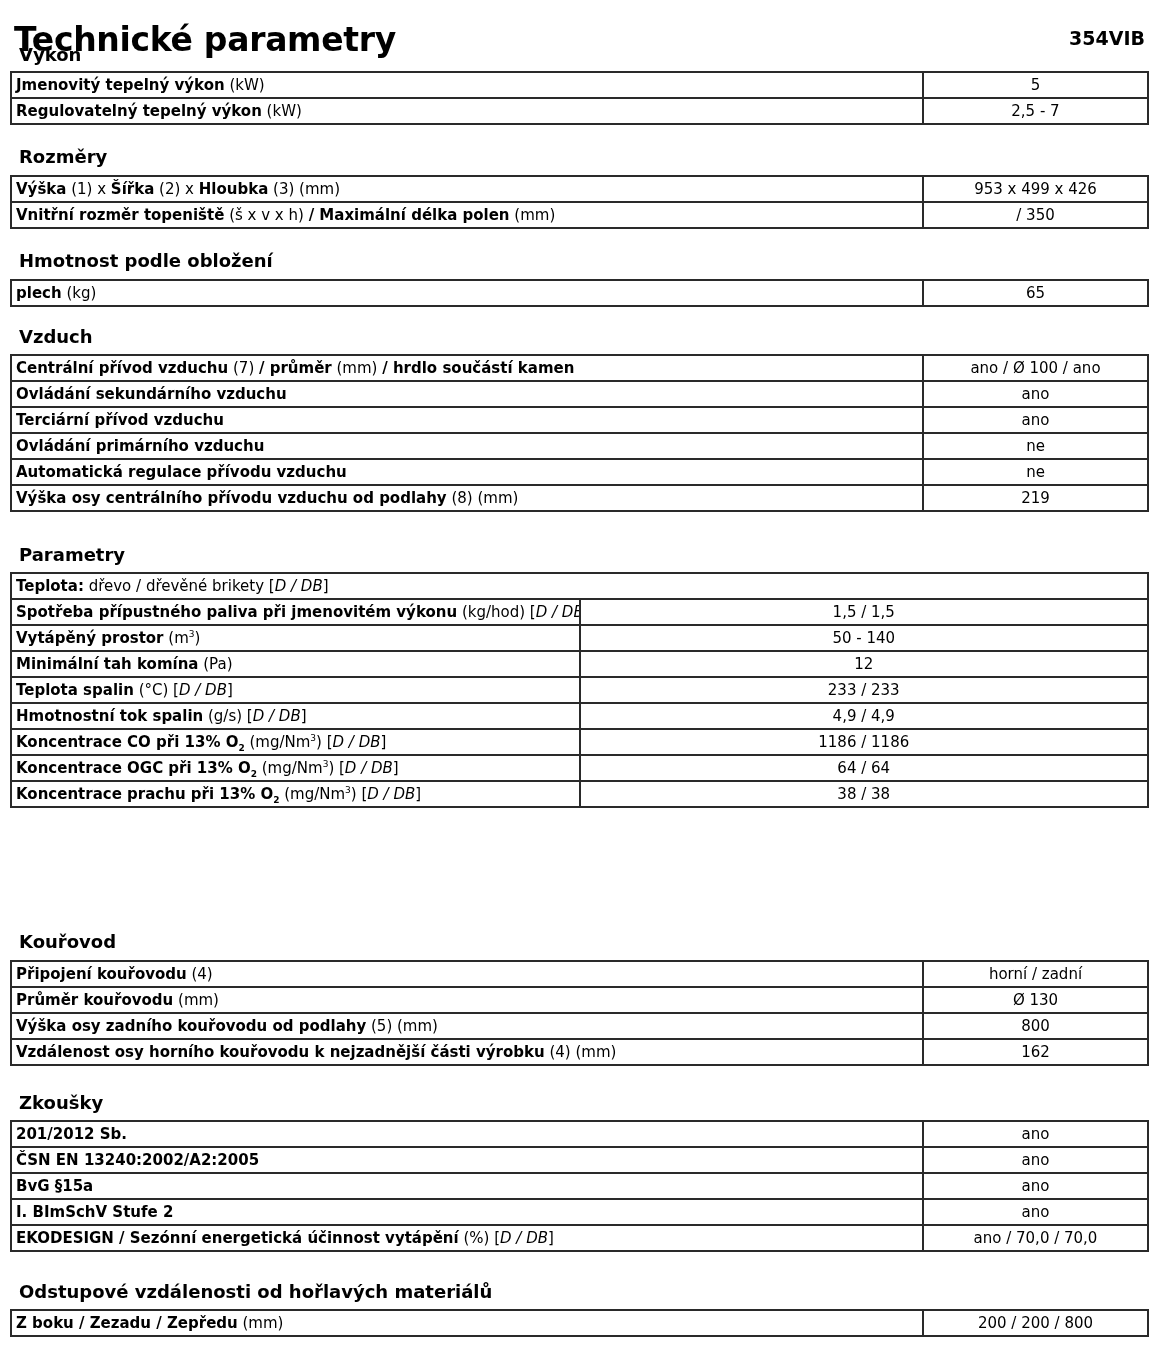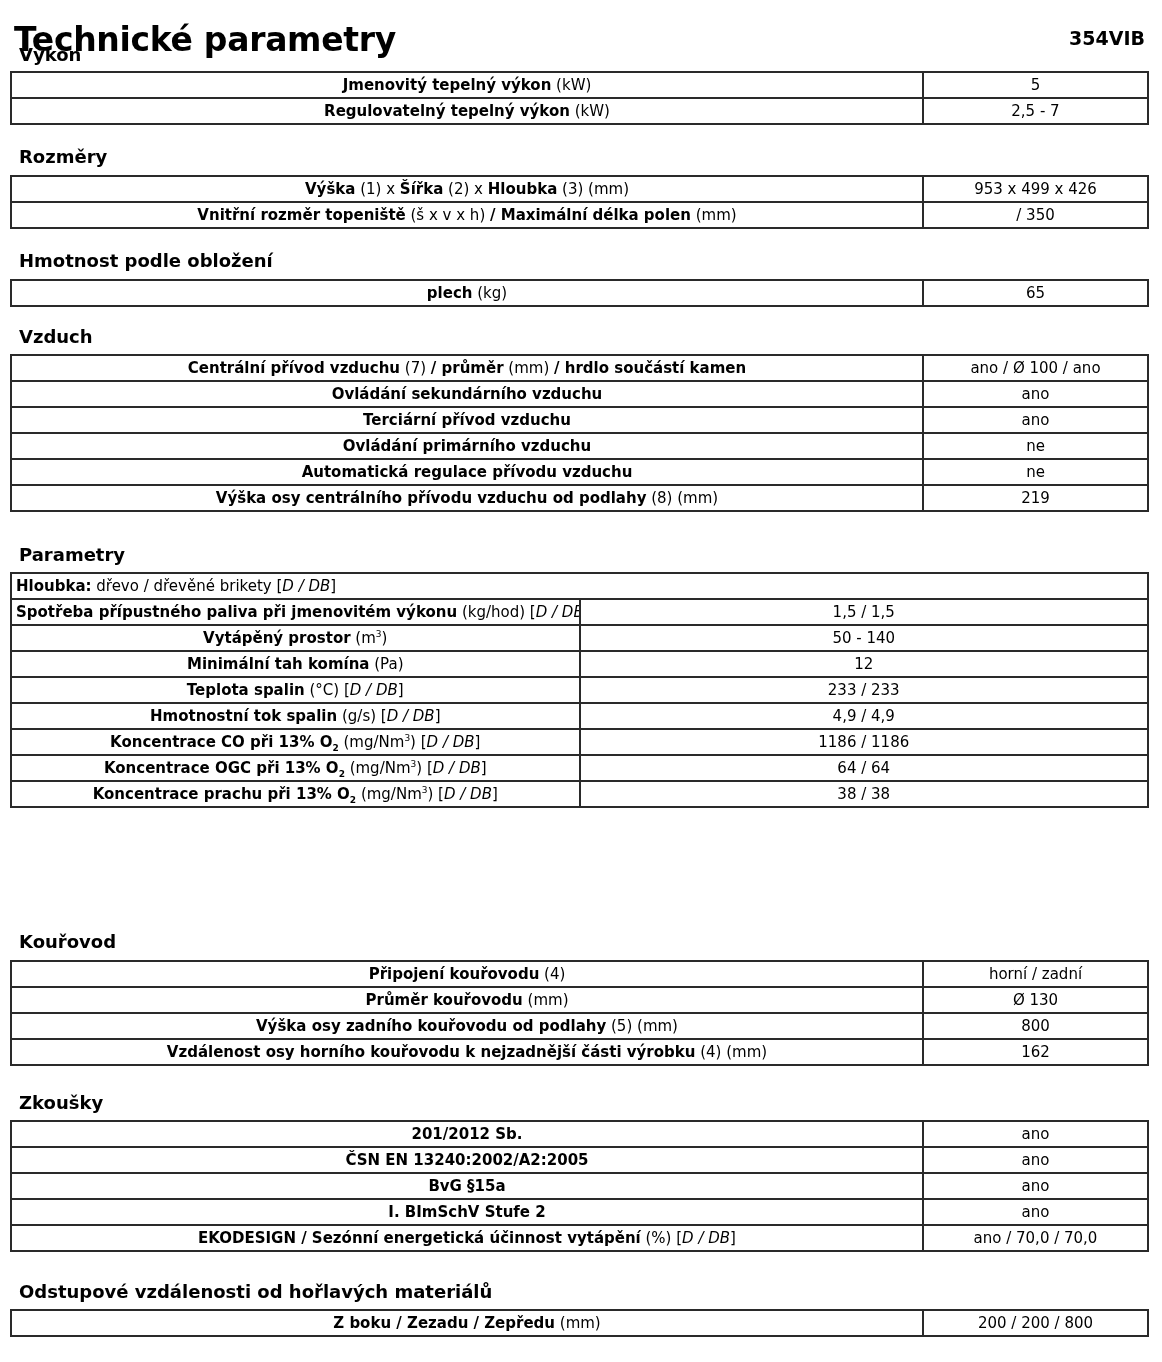--- a/index.html
+++ b/index.html
@@ -24,21 +24,21 @@
     position: absolute; left: 10px; width: 1139px;
     border-collapse: collapse;
     table-layout: fixed;
   }
   .spec-table td {
     border: 2px solid #2a2a2a;
     height: 24px; padding: 0 4px;
     font-size: 15px; line-height: 24px;
     white-space: nowrap; overflow: hidden;
   }
-  .spec-table td.label { width: 902px; text-align: center; }
+  .spec-table td.label { width: 902px; text-align: left; }
   .spec-table td.value { text-align: center; }
   .spec-table td.full { text-align: left; }
   b { font-weight: bold; }
   .u { font-weight: normal; }
   i { font-style: italic; }
   sup, sub { font-size: 9px; line-height: 0; }
   sub { font-weight: bold; }
 </style>
 </head>
 <body>
@@ -113,21 +113,21 @@
       <td class="label"><b>Výška osy centrálního přívodu vzduchu od podlahy</b><span class="u"> (8) (mm)</span></td>
       <td class="value">219</td>
     </tr>
   </tbody>
     </table>
 
   <div class="section-title" style="top:544px">Parametry</div>
   <table class="spec-table" style="top:572px">
     <tbody>
         <tr>
-      <td class="full" colspan="2"><b>Hloubka:</b><span class="u"> dřevo / dřevěné brikety [</span><i>D / DB</i><span class="u">]</span></td>
+      <td class="full" colspan="2"><b>Teplota:</b><span class="u"> dřevo / dřevěné brikety [</span><i>D / DB</i><span class="u">]</span></td>
     </tr>
     <tr>
       <td class="label"><b>Spotřeba přípustného paliva při jmenovitém výkonu</b><span class="u"> (kg/hod) [</span><i>D / DB</i></td>
       <td class="value">1,5 / 1,5</td>
     </tr>
     <tr>
       <td class="label"><b>Vytápěný prostor</b><span class="u"> (m</span><sup>3</sup><span class="u">)</span></td>
       <td class="value">50 - 140</td>
     </tr>
     <tr>

